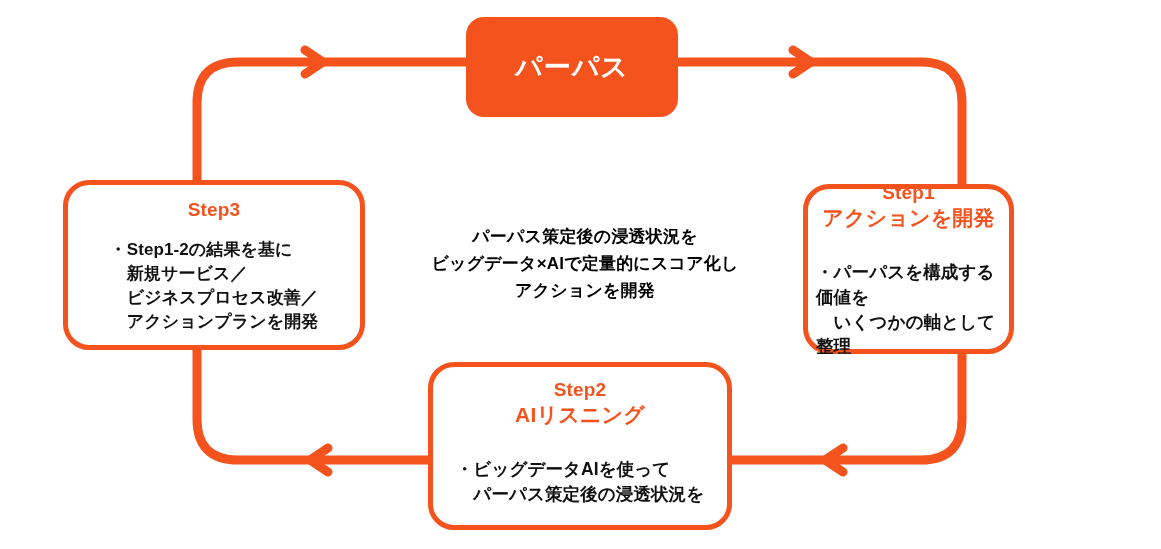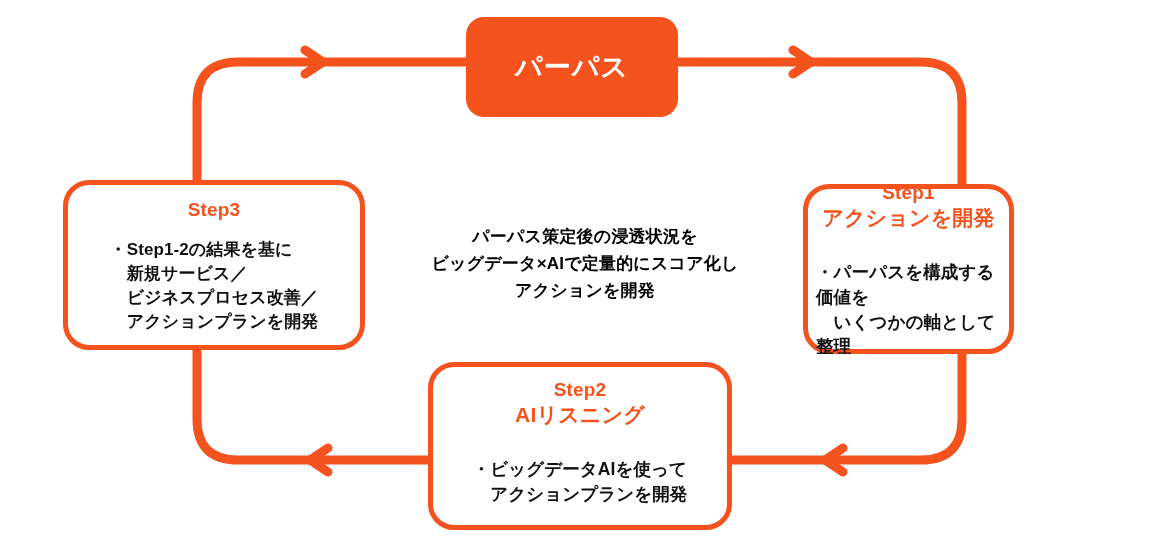--- a/index.html
+++ b/index.html
@@ -170,21 +170,21 @@
     <div class="step-body">・パーパスを構成する価値を
 　いくつかの軸として整理</div>
   </div>
 
   <div class="node node-step node-step2">
     <div class="step-heading">
       <span class="step-no">Step2</span>
       <span class="step-title">AIリスニング</span>
     </div>
     <div class="step-body">・ビッグデータAIを使って
-　アクションプランを開発</div>
+　パーパス策定後の浸透状況を</div>
   </div>
 
   <div class="node node-step node-step3">
     <div class="step-heading">
       <span class="step-no">Step3</span>
     </div>
     <div class="step-body">・Step1-2の結果を基に
 　新規サービス／
 　ビジネスプロセス改善／
 　アクションプランを開発</div>

